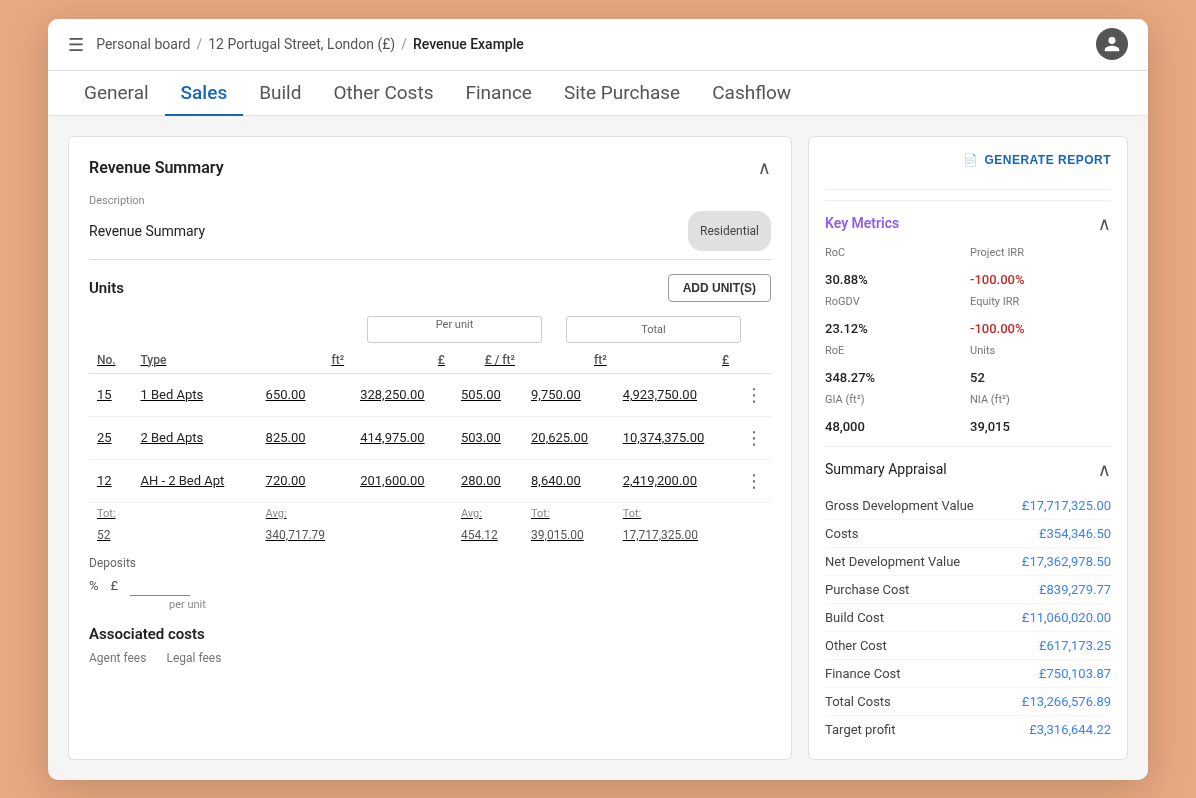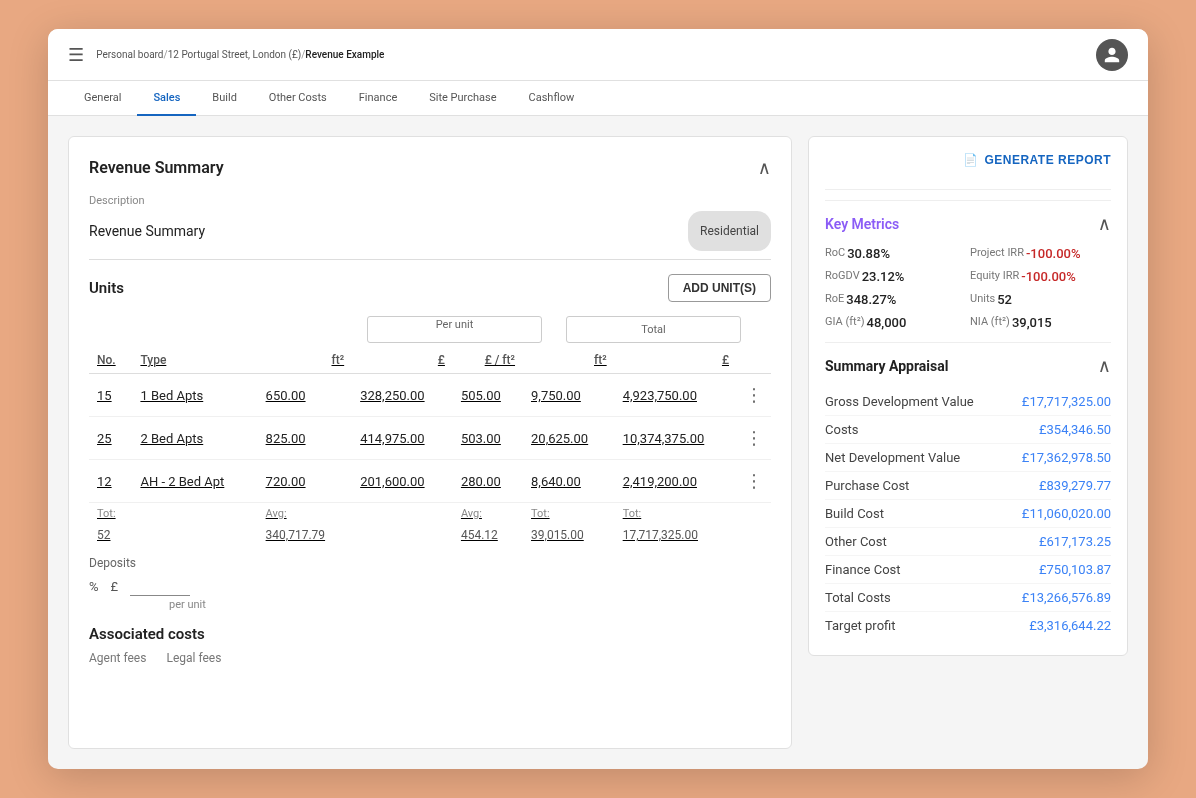--- a/index.html
+++ b/index.html
@@ -32,22 +32,22 @@
       gap: 12px;
     }
     .header-menu-icon {
       color: #555;
       font-size: 18px;
       cursor: pointer;
     }
     .breadcrumb {
       display: flex;
       align-items: center;
-      gap: 0;
-      font-size: 10px;
+      gap: 6px;
+      font-size: 14px;
       color: #555;
       flex: 1;
     }
     .breadcrumb-sep { color: #999; }
     .breadcrumb-current { color: #222; font-weight: 500; }
     .header-avatar {
       width: 32px; height: 32px;
       border-radius: 50%;
       background: #555;
       display: flex; align-items: center; justify-content: center;
@@ -56,21 +56,21 @@
     
     .tabs {
       background: #fff;
       border-bottom: 1px solid #e0e0e0;
       padding: 0 20px;
       display: flex;
       gap: 0;
     }
     .tab {
       padding: 10px 16px;
-      font-size: 11px;
+      font-size: 19px;
       color: #555;
       cursor: pointer;
       border-bottom: 2px solid transparent;
       margin-bottom: -1px;
     }
     .tab.active {
       color: #1565c0;
       border-bottom: 2px solid #1565c0;
       font-weight: 500;
     }
@@ -272,43 +272,43 @@
       font-weight: 600;
       color: #8b5cf6;
     }
     .metrics-grid {
       display: grid;
       grid-template-columns: 1fr 1fr;
       gap: 8px 4px;
     }
     .metric-item {
       display: flex;
-      flex-direction: row;
-      gap: 2px;
+      flex-direction: column;
+      gap: 13px;
     }
     .metric-label {
       font-size: 11px;
       color: #777;
     }
     .metric-value {
       font-size: 13px;
       color: #222;
       font-weight: 500;
     }
     .metric-value.red { color: #c62828; }
     .divider { border: none; border-top: 1px solid #eee; margin: 12px 0; }
     .summary-header {
       display: flex;
       justify-content: space-between;
       align-items: center;
       margin-bottom: 12px;
     }
     .summary-title {
       font-size: 14px;
-      font-weight: 700;
+      font-weight: 400;
       color: #222;
     }
     .summary-row {
       display: flex;
       justify-content: space-between;
       align-items: center;
       padding: 6px 0;
       border-bottom: 1px solid #f5f5f5;
       font-size: 13px;
     }

